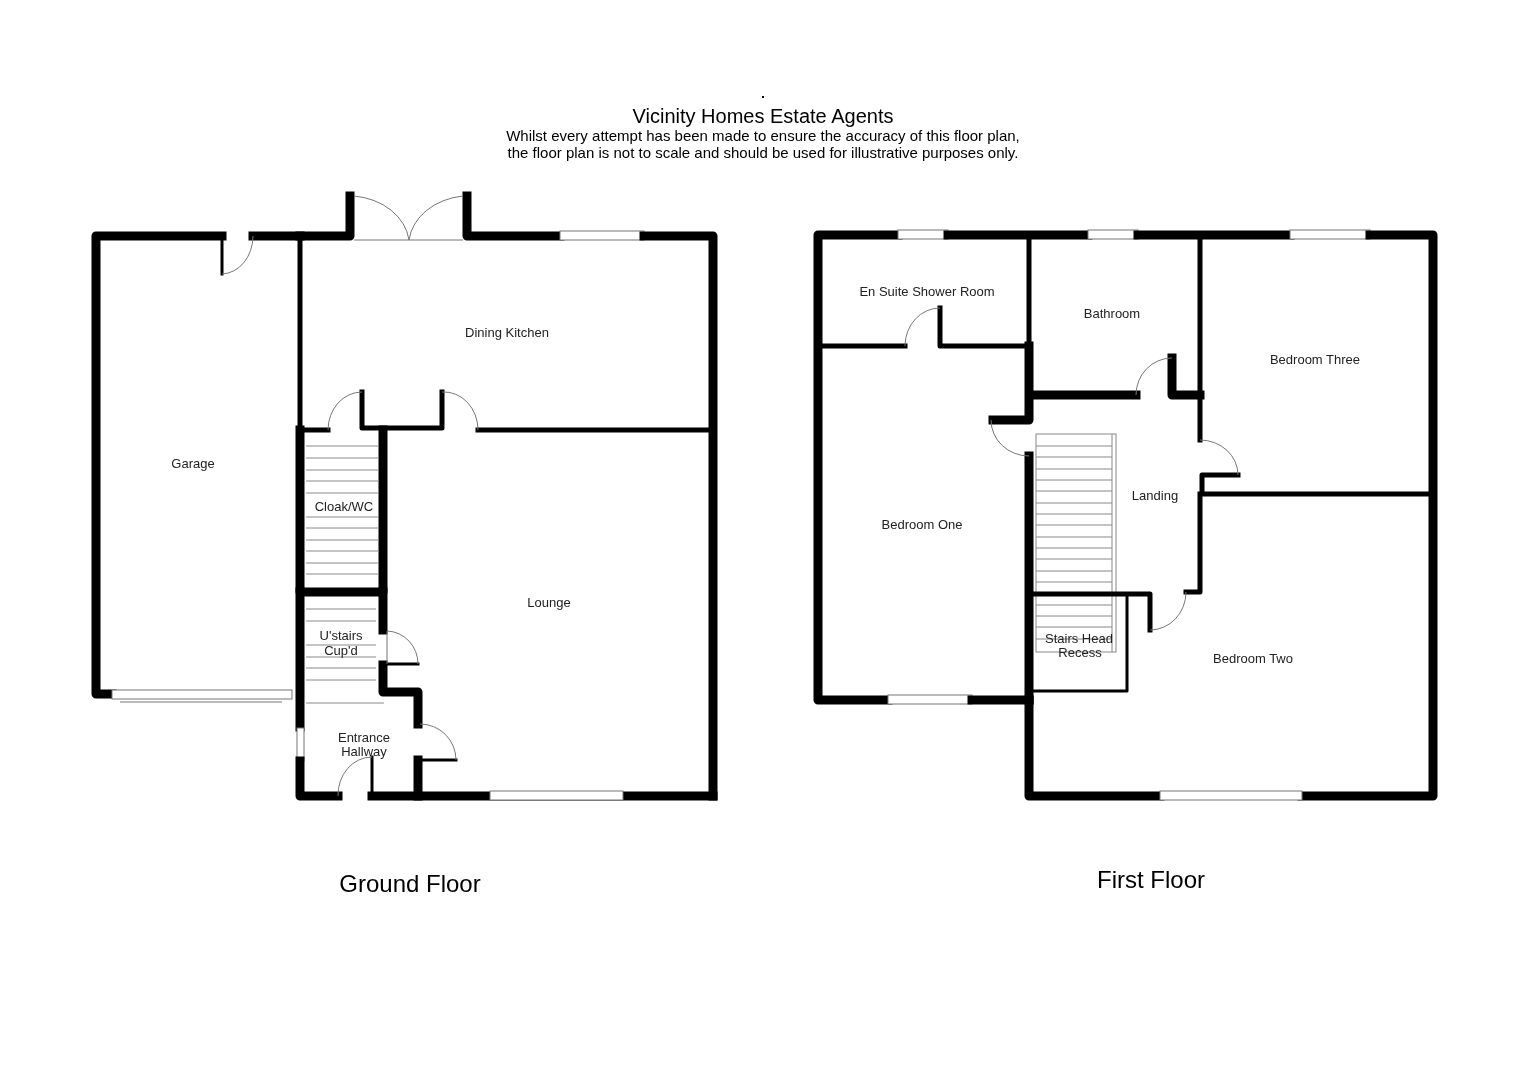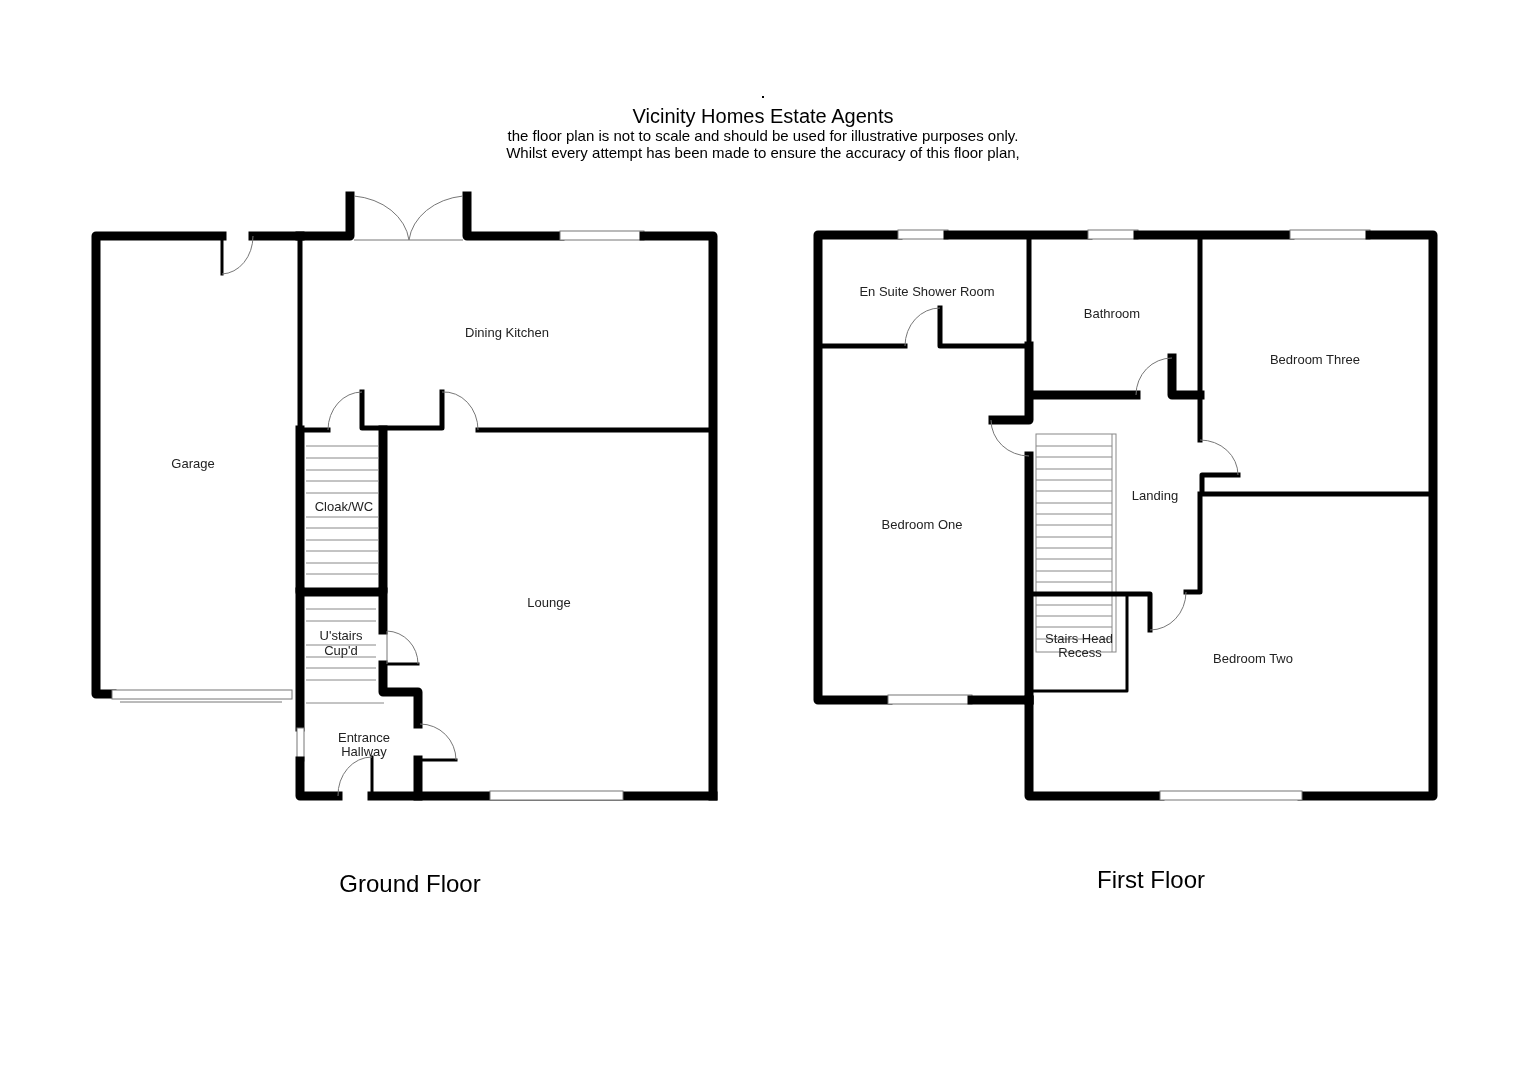--- a/index.html
+++ b/index.html
@@ -19,22 +19,22 @@
     .stair { stroke: #888; stroke-width: 1; fill: none; }
     .room-label { font-family: "Liberation Sans", sans-serif; font-size: 13px; fill: #222; text-anchor: middle; }
     .floor-label { font-family: "Liberation Sans", sans-serif; font-size: 24px; fill: #000; text-anchor: middle; }
   </style>
 </head>
 <body>
 
 <div class="dot"></div>
 <div class="header">
   <div class="title">Vicinity Homes Estate Agents</div>
+  <div class="disclaimer">Whilst every attempt has been made to ensure the accuracy of this floor plan,</div>
   <div class="disclaimer">the floor plan is not to scale and should be used for illustrative purposes only.</div>
-  <div class="disclaimer">Whilst every attempt has been made to ensure the accuracy of this floor plan,</div>
 </div>
 
 <svg class="plan" width="1526" height="1080" viewBox="0 0 1526 1080">
 
   <g>
 
     <g>
       <polyline class="wall thick" points="222,236 96,236 96,694 112,694"></polyline>
       <line class="wall thick" x1="253" y1="236" x2="300" y2="236"></line>
       <line class="wall thin" x1="222" y1="236" x2="222" y2="274"></line>

